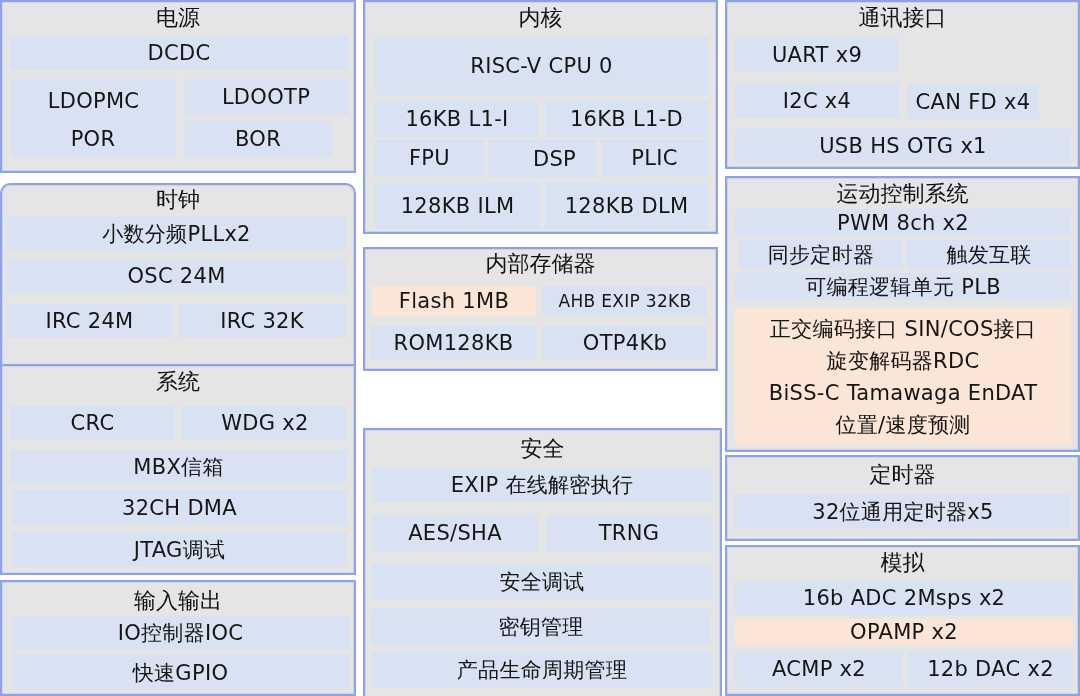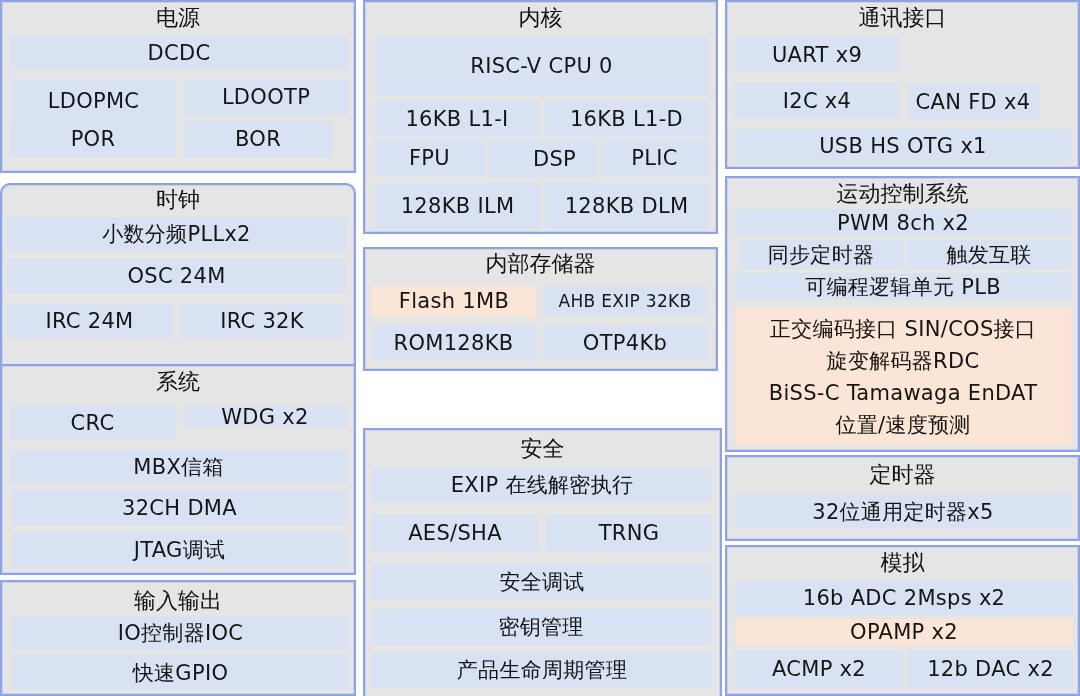--- a/index.html
+++ b/index.html
@@ -30,21 +30,21 @@
   <div class="ptitle" style="top:2px;">时钟</div>
   <div class="cell" style="left:5px;top:32px;width:339px;height:34px;">小数分频PLLx2</div>
   <div class="cell" style="left:5px;top:74px;width:339px;height:34px;">OSC 24M</div>
   <div class="cell" style="left:5px;top:119px;width:165px;height:34px;">IRC 24M</div>
   <div class="cell" style="left:177px;top:119px;width:166px;height:34px;">IRC 32K</div>
 </div>
 
 <div class="panel" style="left:0;top:364px;width:356px;height:211px;">
   <div class="ptitle" style="top:3px;">系统</div>
   <div class="cell" style="left:8px;top:40px;width:165px;height:34px;">CRC</div>
-  <div class="cell" style="left:181px;top:40px;width:164px;height:21px;">WDG x2</div>
+  <div class="cell" style="left:181px;top:40px;width:164px;height:34px;">WDG x2</div>
   <div class="cell" style="left:8px;top:84px;width:337px;height:33px;">MBX信箱</div>
   <div class="cell" style="left:10px;top:124px;width:335px;height:35px;">32CH DMA</div>
   <div class="cell" style="left:10px;top:166px;width:335px;height:35px;">JTAG调试</div>
 </div>
 
 <div class="panel" style="left:0;top:580px;width:356px;height:116px;padding-left:14px;">
   <div class="ptitle" style="top:6px;">输入输出</div>
   <div class="cell" style="left:10px;top:34px;width:337px;height:34px;">IO控制器IOC</div>
   <div class="cell" style="left:10px;top:73px;width:337px;height:35px;">快速GPIO</div>
 </div>

